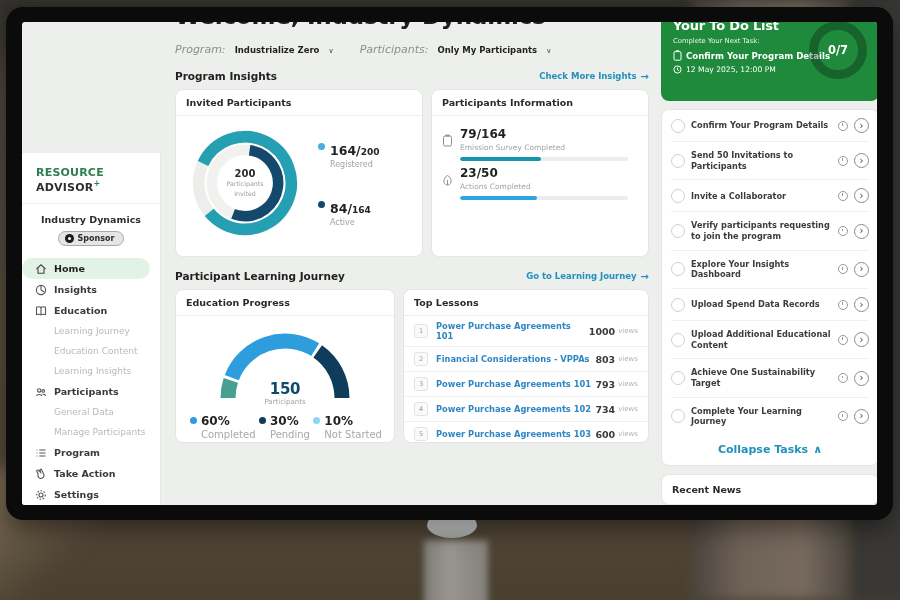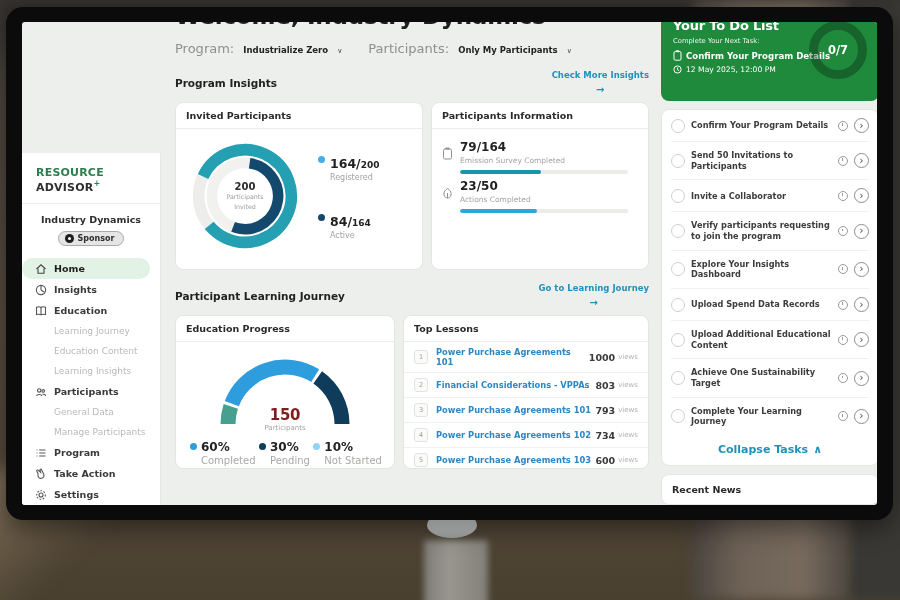--- a/index.html
+++ b/index.html
@@ -30,26 +30,26 @@
   .nav-item{display:flex;align-items:center;gap:7px;height:21px;padding-left:13px;margin-right:10px;font-size:9.5px;font-weight:bold;color:#3a3a3a;cursor:pointer;}
   .nav-item.active{background:#e2f2e5;border-radius:12px;color:#1e1e1e;}
   .nav-item.sub{padding-left:32px;font-weight:normal;color:#b9b9b7;font-size:9px;height:20px;}
   .nicon{width:12px;height:12px;display:flex;align-items:center;justify-content:center;}
   .nicon svg{display:block;}
   
   .main{flex:1;display:flex;gap:12px;padding:8px 10px 0 14px;}
   .centercol{flex:1;min-width:0;}
   .h1{margin-top:8px;font-size:23px;font-weight:bold;color:#1e1e1e;letter-spacing:-.2px;}
   .filters{display:flex;gap:26px;margin-top:9px;align-items:center;}
-  .f-label{font-size:13px;color:#8f8f8d;}
+  .f-label{font-size:11px;color:#8f8f8d;font-style:italic;}
   .f-value{font-size:8.5px;font-weight:bold;color:#222;margin-left:4px;}
   .f-chev{font-size:7px;color:#444;margin-left:4px;}
   .sec-row{display:flex;justify-content:space-between;align-items:center;margin-top:13px;margin-bottom:7px;}
   .sec-title{font-size:10.5px;font-weight:bold;color:#222;}
-  .sec-link{font-size:8.5px;font-weight:bold;color:#2191bb;display:flex;align-items:center;gap:4px;cursor:pointer;flex-direction:column;}
+  .sec-link{font-size:8.5px;font-weight:bold;color:#2191bb;display:flex;align-items:center;gap:4px;cursor:pointer;}
   .cards{display:flex;gap:8px;}
   .card{background:#fff;border:1px solid #e4e6e3;border-radius:8px;overflow:hidden;}
   .card-h{padding:7px 10px;border-bottom:1px solid #ececea;font-size:9.5px;font-weight:bold;color:#2a2a2a;}
   
   .card-invited{width:246px;height:166px;}
   .inv-body{display:flex;align-items:center;padding:6px 8px;}
   .donut-wrap{position:relative;width:122px;height:122px;}
   .donut-c{position:absolute;left:0;top:0;width:122px;height:122px;display:flex;flex-direction:column;align-items:center;justify-content:center;text-align:center;}
   .donut-v{font-size:10px;font-weight:bold;color:#2b2b2b;}
   .donut-l{font-size:6.3px;color:#9c9c9a;line-height:1.5;}
@@ -67,21 +67,21 @@
   .pi-val{font-size:12px;font-weight:bold;color:#222;line-height:1.15;}
   .pi-lab{font-size:7.5px;color:#a2a2a0;margin-top:1px;}
   .pbar{height:4px;background:#ececea;border-radius:2px;margin-top:5px;width:168px;overflow:hidden;}
   .pbar-f{height:100%;border-radius:2px;}
   .pbar-f.teal{background:#1795ad;}
   .pbar-f.blue{background:#2fa5e0;}
   
   .card-edu{width:218px;height:152px;}
   .gauge-wrap{position:relative;width:150px;height:80px;margin:10px auto 0;}
   .gauge-c{position:absolute;left:0;right:0;bottom:0;text-align:center;}
-  .gauge-v{font-size:15px;font-weight:bold;color:#7f1d1d;letter-spacing:-.3px;}
+  .gauge-v{font-size:15px;font-weight:bold;color:#0c4a6e;letter-spacing:-.3px;}
   .gauge-l{font-size:7px;color:#a2a2a0;}
   .edu-legend{display:flex;justify-content:space-between;padding:8px 12px 0 14px;}
   .el-item{display:flex;gap:4px;}
   .el-val{font-size:12px;font-weight:bold;color:#222;}
   .el-lab{font-size:10px;color:#a8a8a6;margin-top:1px;}
   
   .card-lessons{flex:1;height:152px;}
   .ls-row{display:flex;align-items:center;padding:5px 10px;border-bottom:1px solid #f1f1ef;}
   .ls-row:last-child{border-bottom:none;}
   .ls-rank{width:12px;height:12px;border:1px solid #e3e3e1;border-radius:3px;background:#fafaf8;color:#9a9a98;font-size:6.5px;display:flex;align-items:center;justify-content:center;}

